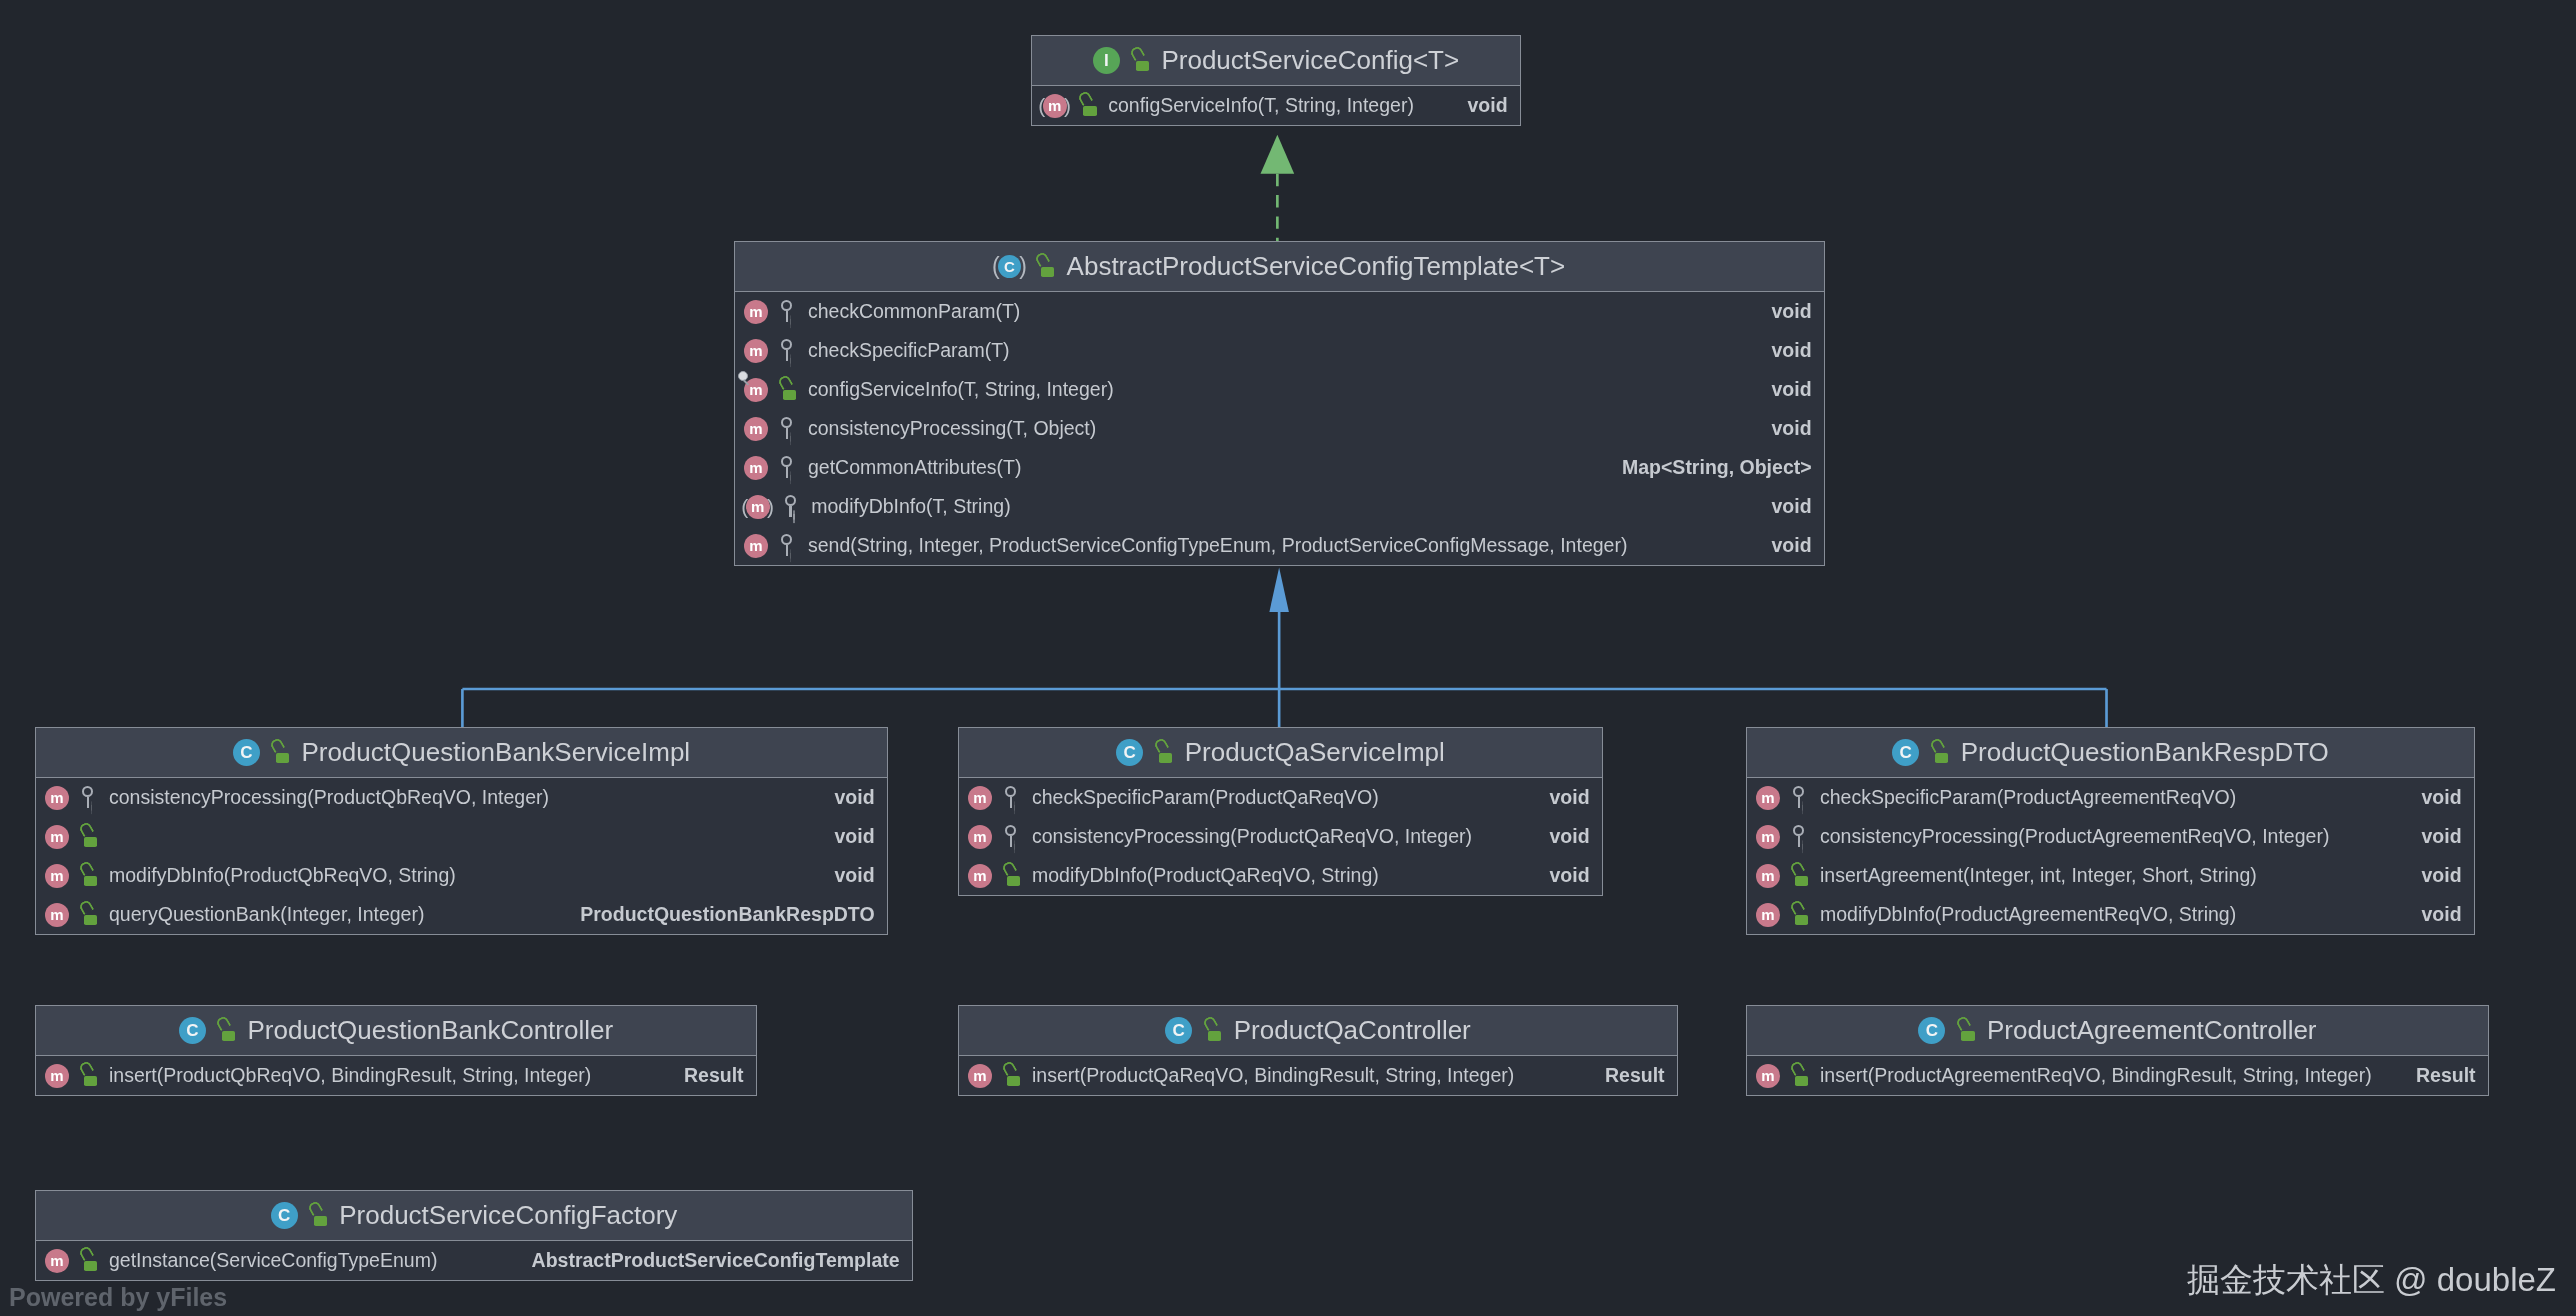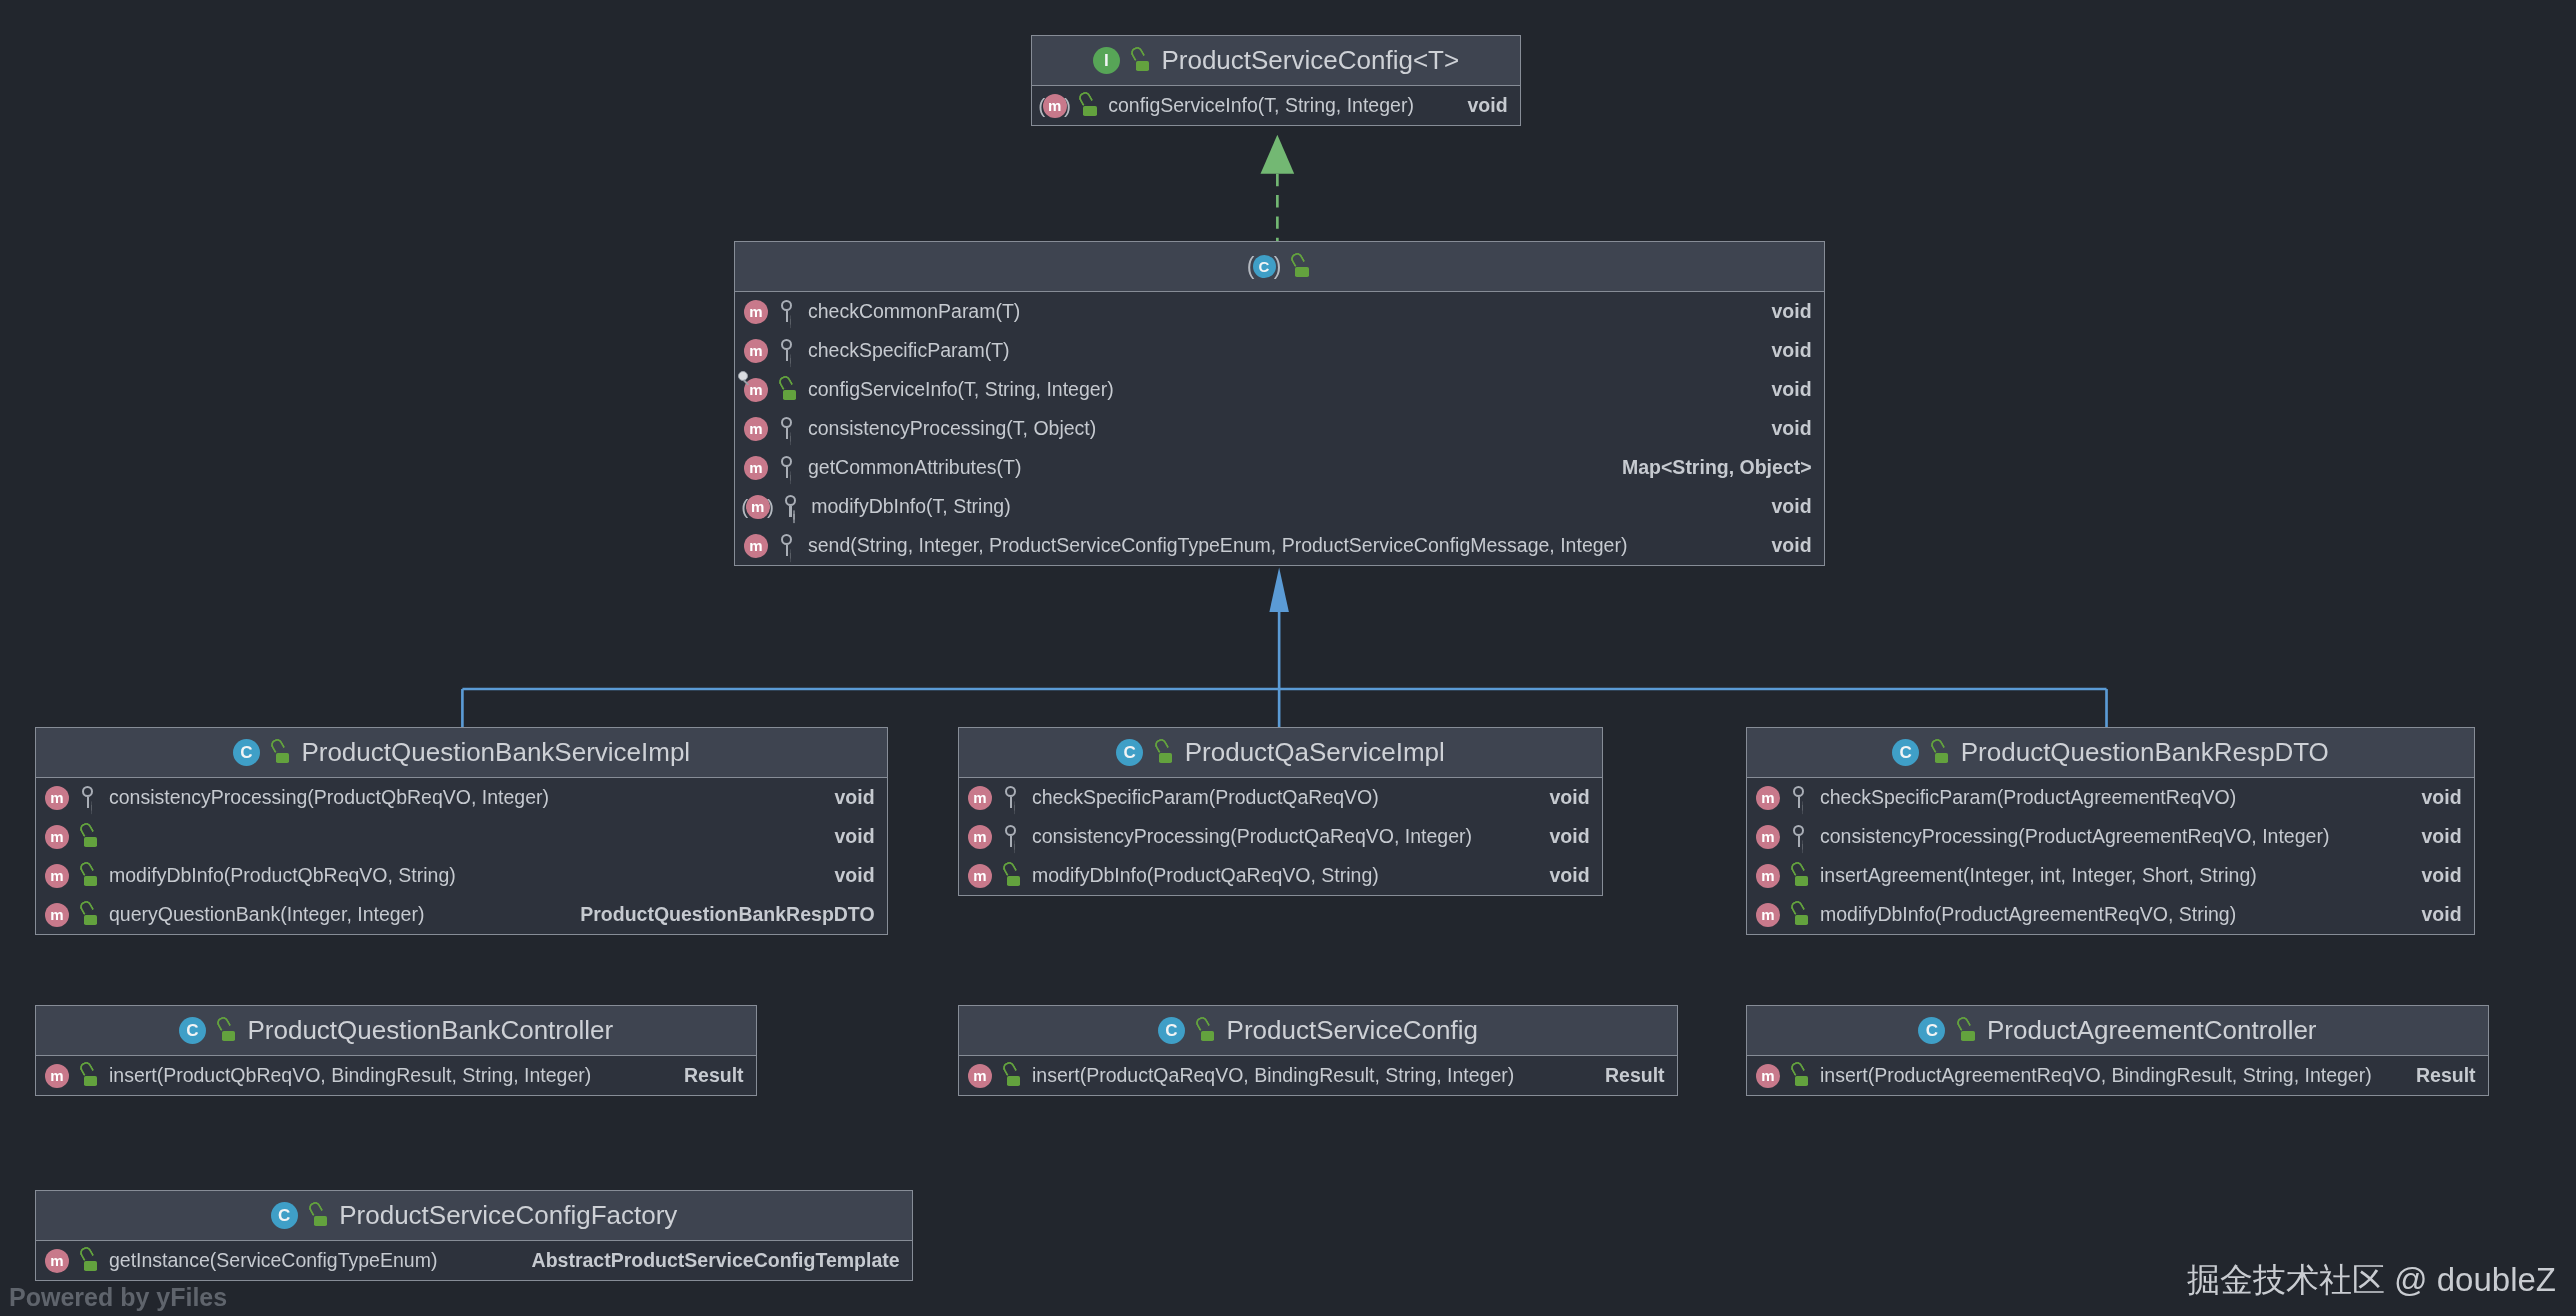--- a/index.html
+++ b/index.html
@@ -163,20 +163,21 @@
       </div>
     </div>
     <div class="cbox" id="box1">
       <div class="chead">
         <span class="kindicon kind-abstract-class">
           <span class="paren">(</span>
           <span class="circ circ-class">C</span>
           <span class="paren">)</span>
         </span>
         <span class="vis vis-lock"></span>
+        <span class="ctitle">AbstractProductServiceConfigTemplate&lt;T&gt;</span>
       </div>
       <div class="mrow">
         <span class="micon">
           <span class="mcirc">m</span>
         </span>
         <span class="vis vis-key"></span>
         <span class="mname">checkCommonParam(T)</span>
         <span class="mret">void</span>
       </div>
       <div class="mrow">
@@ -361,21 +362,21 @@
         <span class="mname">insert(ProductQbReqVO, BindingResult, String, Integer)</span>
         <span class="mret">Result</span>
       </div>
     </div>
     <div class="cbox" id="box6">
       <div class="chead">
         <span class="kindicon kind-class">
           <span class="circ circ-class">C</span>
         </span>
         <span class="vis vis-lock"></span>
-        <span class="ctitle">ProductServiceConfig</span>
+        <span class="ctitle">ProductQaController</span>
       </div>
       <div class="mrow">
         <span class="micon">
           <span class="mcirc">m</span>
         </span>
         <span class="vis vis-lock"></span>
         <span class="mname">insert(ProductQaReqVO, BindingResult, String, Integer)</span>
         <span class="mret">Result</span>
       </div>
     </div>

